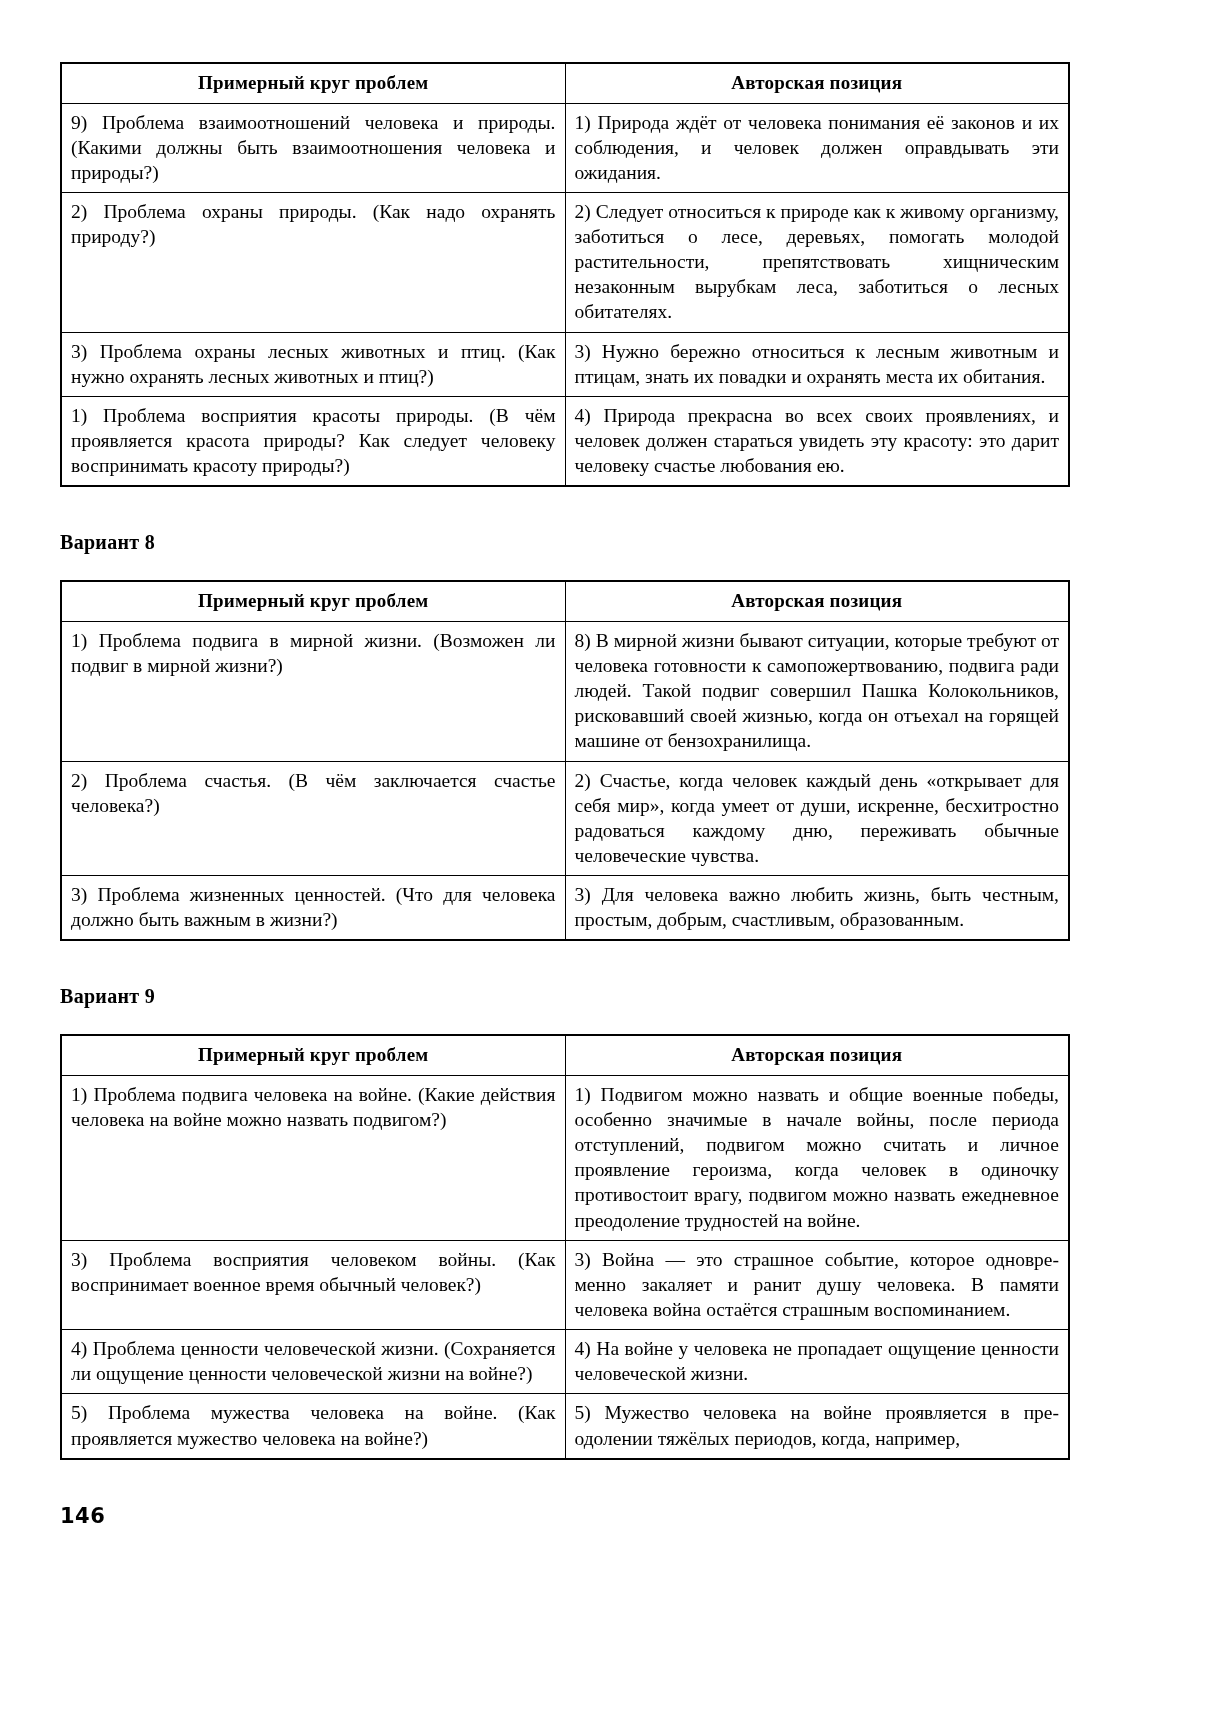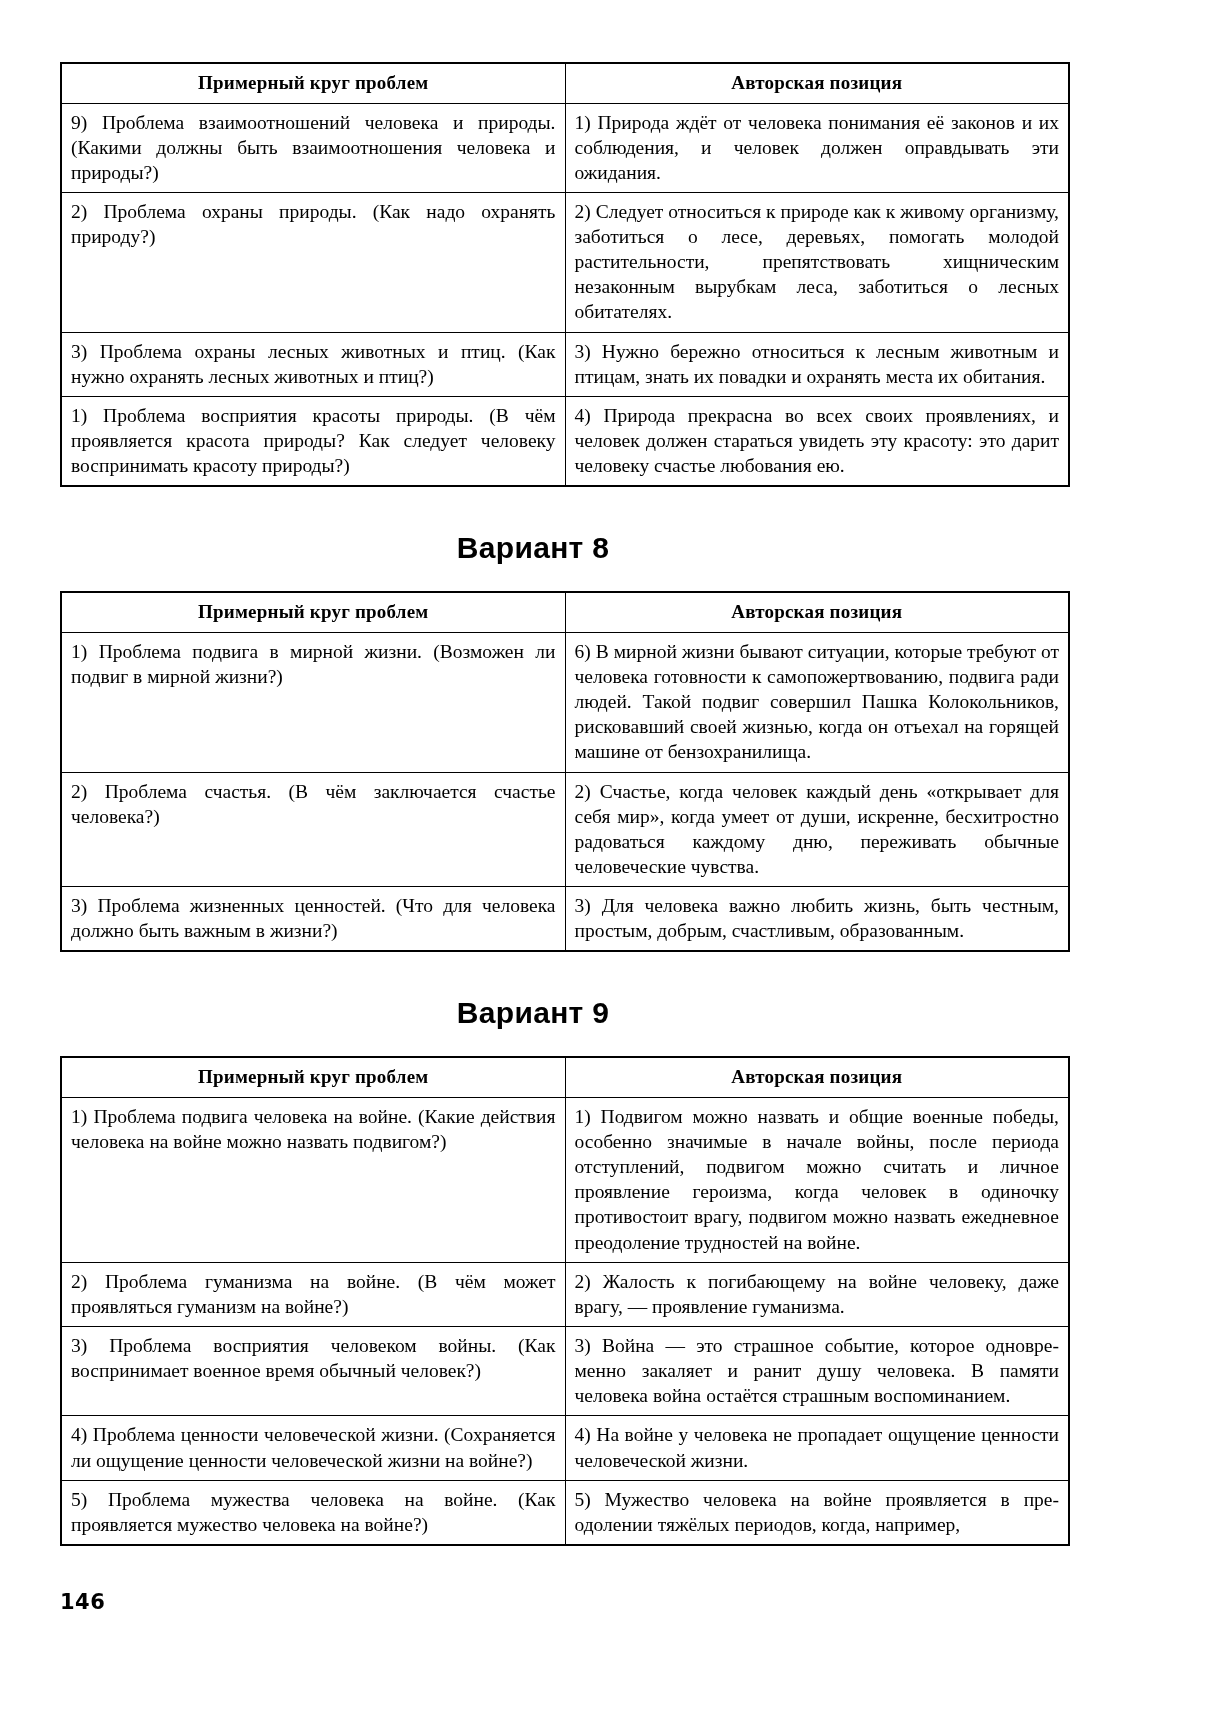--- a/index.html
+++ b/index.html
@@ -41,24 +41,24 @@
   table.tbl th {
     text-align: center;
     font-weight: bold;
     font-size: 19px;
     padding: 7px 6px 7px 6px;
     letter-spacing: 0.2px;
   }
   col.c1 { width: 504px; }
   col.c2 { width: 504px; }
   .variant-title {
-    text-align: center;
-    font-family: Liberation Sans, sans-serif;
+    text-align: left;
+    font-family: Liberation Serif, serif;
     font-weight: bold;
-    font-size: 30px;
+    font-size: 20px;
     letter-spacing: 0.3px;
   }
   .gap-after-table { height: 44px; }
   .gap-after-title { height: 26px; }
   .page-number {
     text-align: left;
     font-family: "DejaVu Sans", sans-serif;
     font-size: 21px;
     font-weight: bold;
     margin-top: 44px;
@@ -113,21 +113,21 @@
       </colgroup>
     <thead>
       <tr>
         <th>Примерный круг проблем</th>
         <th>Авторская позиция</th>
       </tr>
     </thead>
     <tbody>
       <tr>
         <td>1) Проблема подвига в мирной жизни. (Возможен ли подвиг в мирной жизни?)</td>
-        <td>6) В мирной жизни бывают ситуации, которые тре­буют от человека готовности к самопожертвова­нию, подвига ради людей. Такой подвиг совершил Пашка Колокольников, рисковавший своей жиз­нью, когда он отъехал на горящей машине от бен­зохранилища.</td>
+        <td>8) В мирной жизни бывают ситуации, которые тре­буют от человека готовности к самопожертвова­нию, подвига ради людей. Такой подвиг совершил Пашка Колокольников, рисковавший своей жиз­нью, когда он отъехал на горящей машине от бен­зохранилища.</td>
       </tr>
       <tr>
         <td>2) Проблема счастья. (В чём заключается счастье человека?)</td>
         <td>2) Счастье, когда человек каждый день «открывает для себя мир», когда умеет от души, искренне, бес­хитростно радоваться каждому дню, переживать обычные человеческие чувства.</td>
       </tr>
       <tr>
         <td>3) Проблема жизненных ценностей. (Что для чело­века должно быть важным в жизни?)</td>
         <td>3) Для человека важно любить жизнь, быть чест­ным, простым, добрым, счастливым, образован­ным.</td>
       </tr>
     </tbody>
@@ -148,24 +148,20 @@
         <th>Примерный круг проблем</th>
         <th>Авторская позиция</th>
       </tr>
     </thead>
     <tbody>
       <tr>
         <td>1) Проблема подвига человека на войне. (Какие действия человека на войне можно назвать подви­гом?)</td>
         <td>1) Подвигом можно назвать и общие военные побе­ды, особенно значимые в начале войны, после пе­риода отступлений, подвигом можно считать и личное проявление героизма, когда человек в оди­ночку противостоит врагу, подвигом можно на­звать ежедневное преодоление трудностей на вой­не.</td>
       </tr>
       <tr>
-        <td>2) Проблема гуманизма на войне. (В чём может проявляться гуманизм на войне?)</td>
-        <td>2) Жалость к погибающему на войне человеку, да­же врагу, — проявление гуманизма.</td>
-      </tr>
-      <tr>
         <td>3) Проблема восприятия человеком войны. (Как воспринимает военное время обычный человек?)</td>
         <td>3) Война — это страшное событие, которое одновре­менно закаляет и ранит душу человека. В памяти человека война остаётся страшным воспоминанием.</td>
       </tr>
       <tr>
         <td>4) Проблема ценности человеческой жизни. (Со­храняется ли ощущение ценности человеческой жизни на войне?)</td>
         <td>4) На войне у человека не пропадает ощущение ценности человеческой жизни.</td>
       </tr>
       <tr>
         <td>5) Проблема мужества человека на войне. (Как проявляется мужество человека на войне?)</td>
         <td>5) Мужество человека на войне проявляется в пре­одолении тяжёлых периодов, когда, например,</td>

